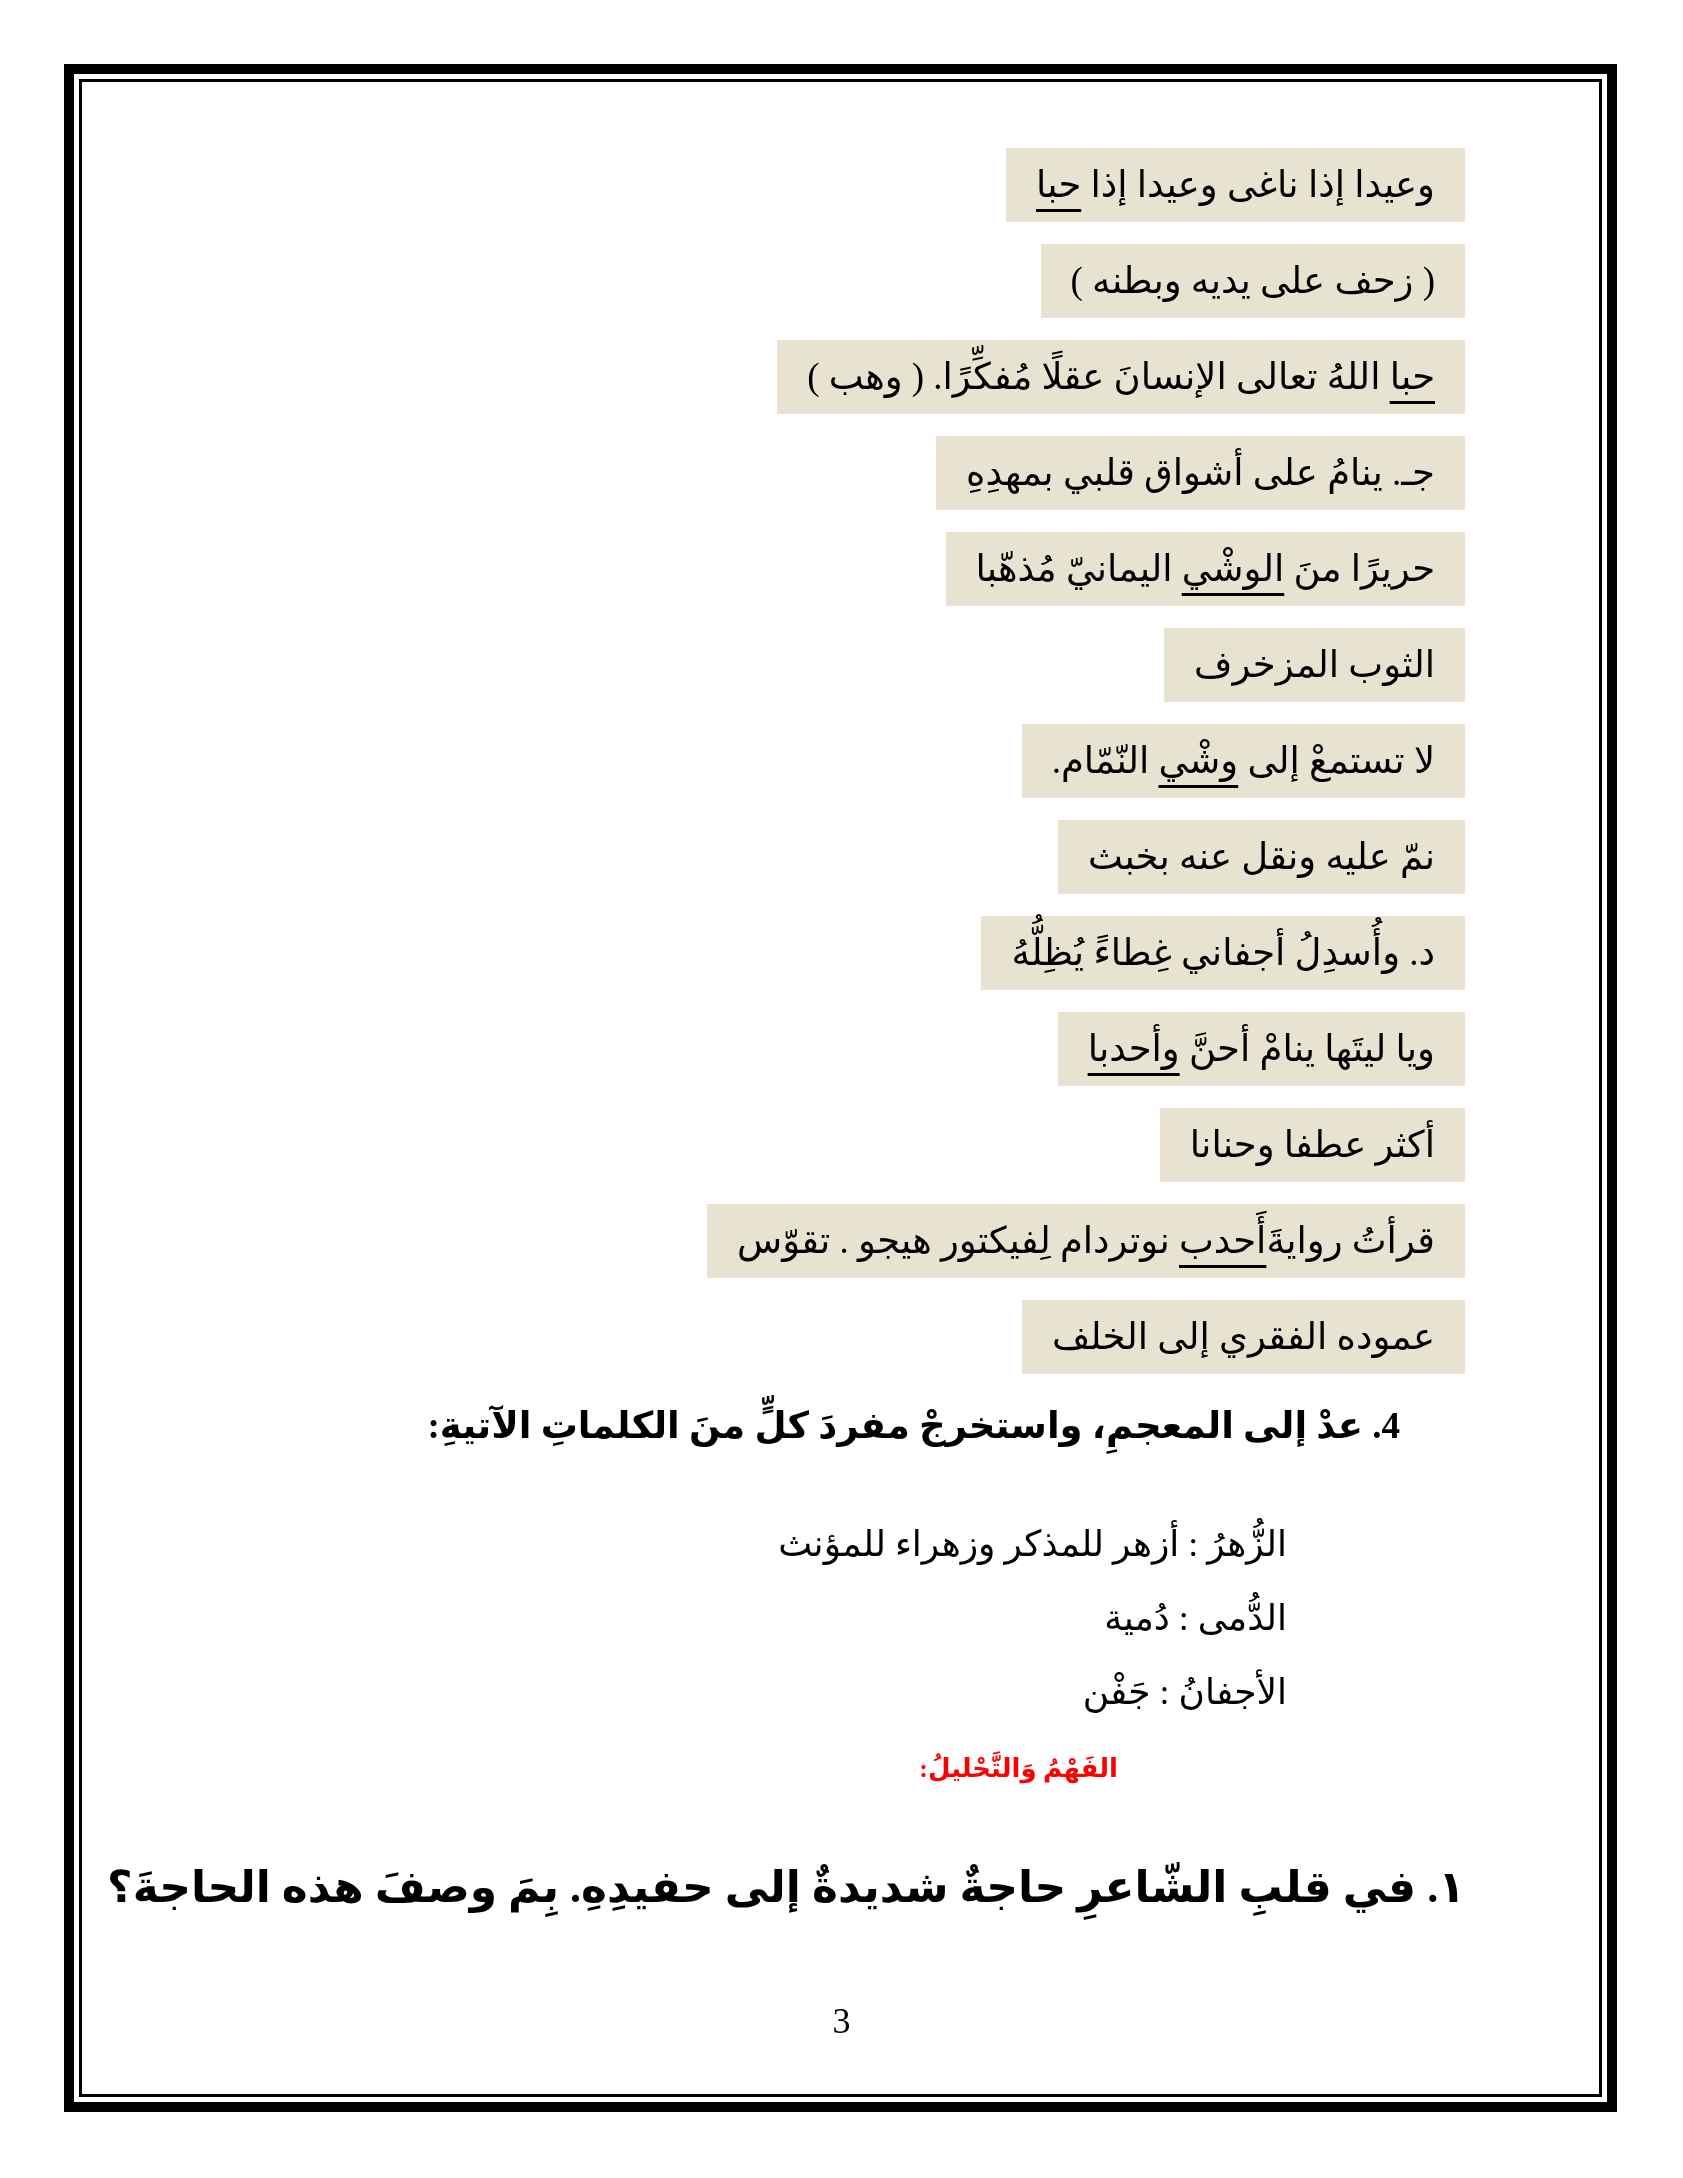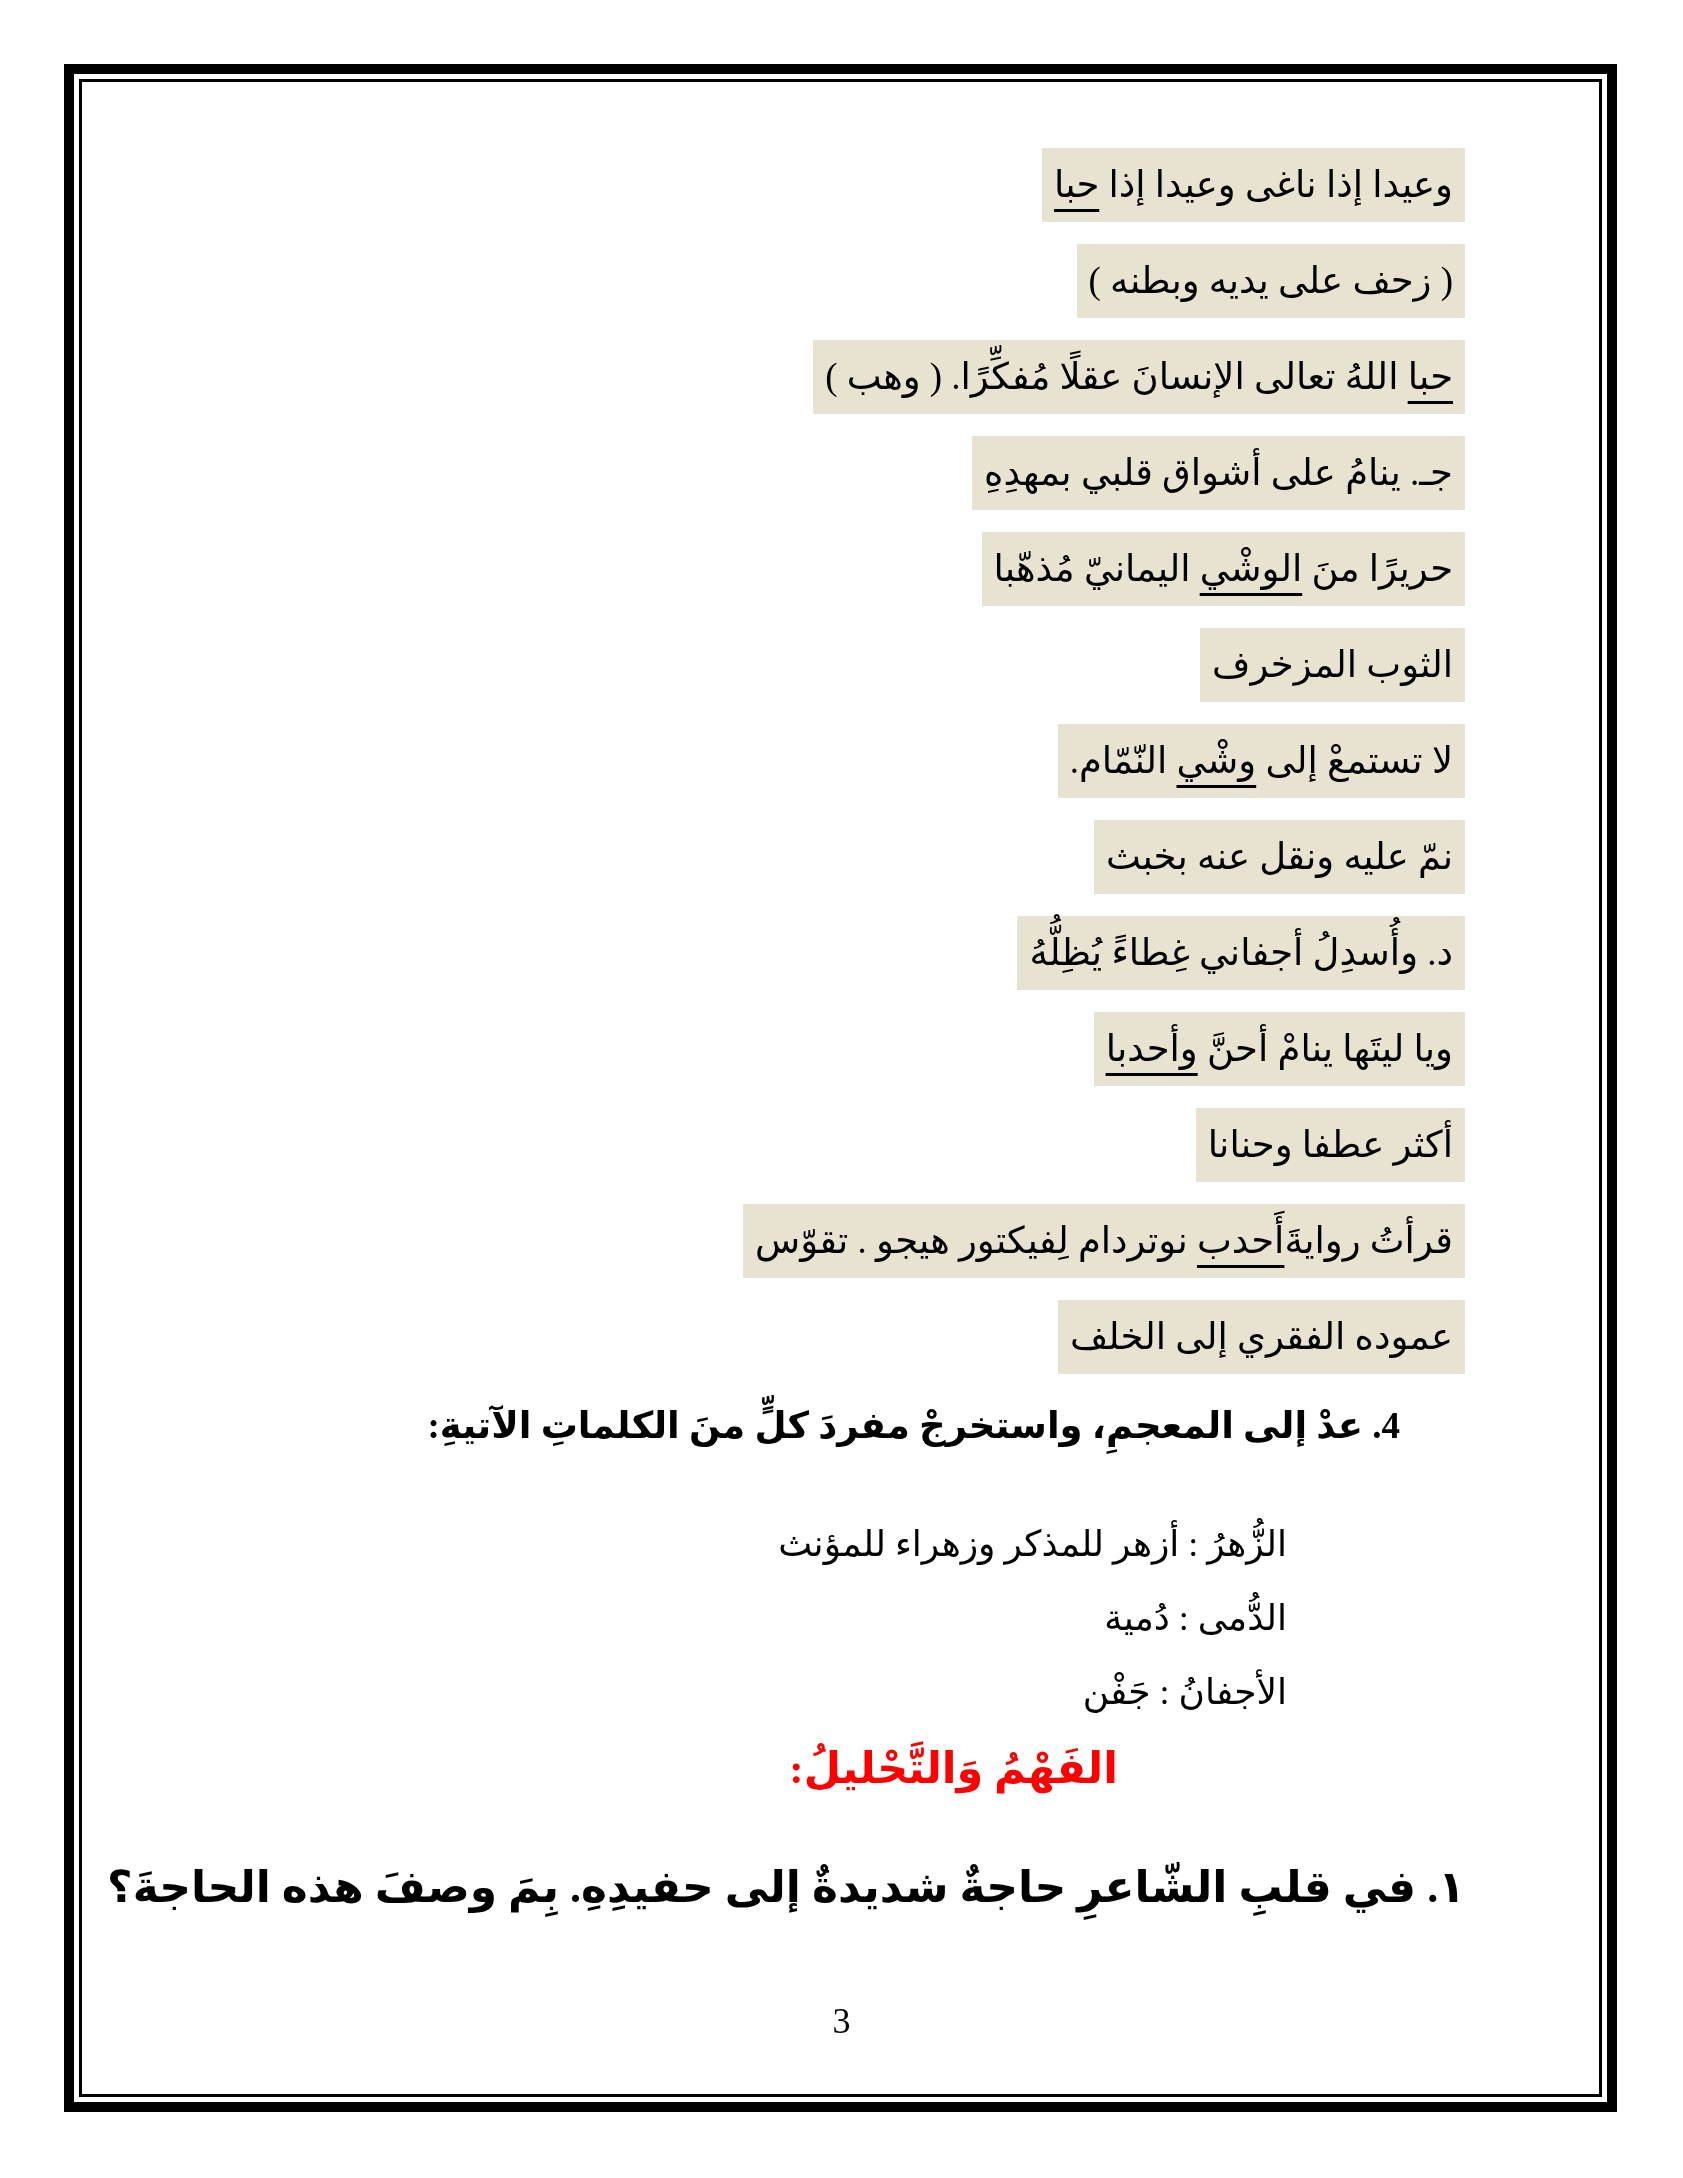--- a/index.html
+++ b/index.html
@@ -18,33 +18,33 @@
   }
   .content{
     position:absolute;left:82px;top:82px;width:1519px;height:2014px;
     direction:rtl;box-sizing:border-box;
     padding:66px 136px 0 89px;
   }
   .line{text-align:right;white-space:nowrap;}
   .verse{height:74px;margin-bottom:22px;font-size:37px;}
   .verse .hl{
     display:inline-block;height:74px;line-height:74px;
-    background:var(--hl,#e8e2d0);padding:0 12px;text-align:center;
+    background:var(--hl,#e8e2d0);padding:0 30px;text-align:center;
   }
   .item{
     font-weight:bold;font-size:37px;line-height:59px;
     margin:20px 65px 0 0;
   }
   .definition{
     font-weight:normal;font-size:36px;line-height:74px;
     margin:0 178px 0 0;
   }
   .definition.first{margin-top:52px;}
   .heading{
-    font-weight:bold;font-size:43px;line-height:59px;
+    font-weight:bold;font-size:26px;line-height:59px;
     color:var(--red,#ff0000);
     margin:10px 347px 0 0;
   }
   .question{
     font-weight:bold;font-size:44px;line-height:59px;
     margin:60px 0 0 0;
   }
   .u{
     text-decoration:underline;
     text-decoration-thickness:3px;

